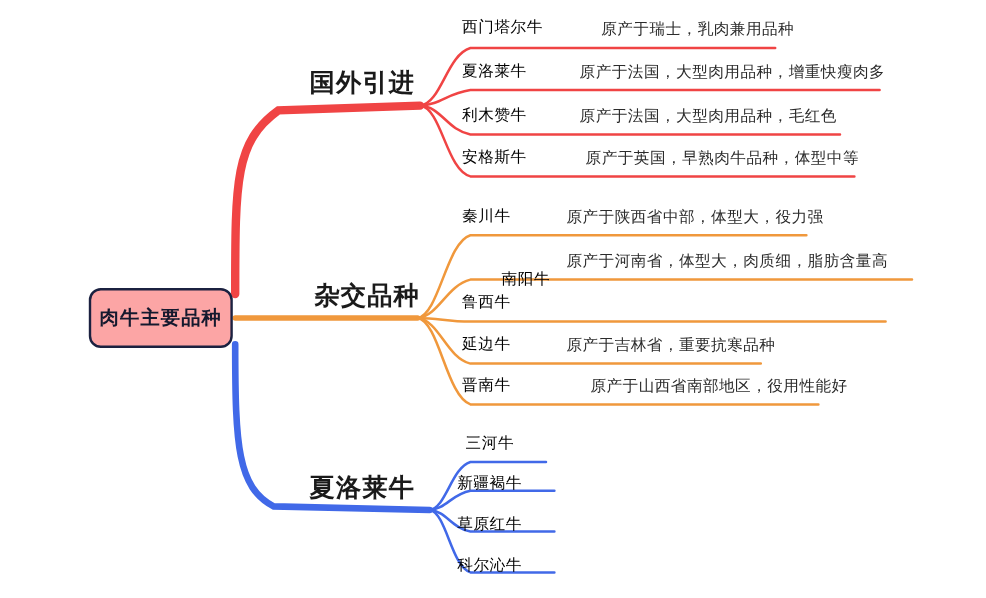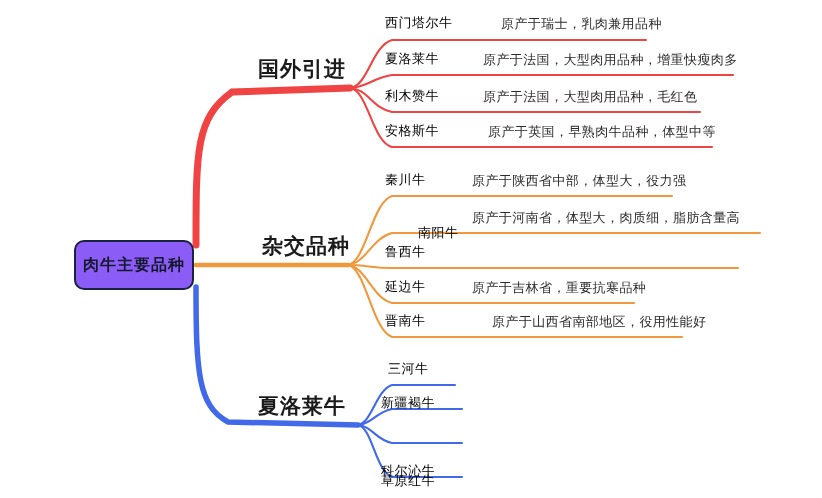--- a/index.html
+++ b/index.html
@@ -11,21 +11,21 @@
     position:relative;
   }
   #map{position:absolute;left:0;top:0;width:822px;height:498px;}
   .mm-svg{position:absolute;left:0;top:0;}
   .lbl{position:absolute;white-space:nowrap;}
 
   .root-box{
     position:absolute;
     border:2.5px solid #1b2140;
     border-radius:10px;
-    background:#8b5cf6;
+    background:#fca5a5;
     display:flex;align-items:center;justify-content:center;
     box-sizing:border-box;
   }
   .root-text{
     font-size:16px;font-weight:bold;color:#15192e;
     letter-spacing:1px;
   }
 
   .branch-title{
     font-size:21px;font-weight:bold;color:#1a1a1a;
@@ -97,16 +97,16 @@
   <div class="lbl item-label" style="left:385px;top:243px;">鲁西牛</div>
 
   <div class="lbl item-label" style="left:385px;top:278px;">延边牛</div>
   <div class="lbl item-desc" style="left:472px;top:279px;">原产于吉林省，重要抗寒品种</div>
 
   <div class="lbl item-label" style="left:385px;top:312px;">晋南牛</div>
   <div class="lbl item-desc" style="left:472px;top:313px;margin-left:20px;">原产于山西省南部地区，役用性能好</div>
 
   <div class="lbl item-label" style="left:388px;top:360px;font-family:Liberation Serif, serif;">三河牛</div>
   <div class="lbl item-label" style="left:381px;top:394px;">新疆褐牛</div>
-  <div class="lbl item-label" style="left:381px;top:428px;margin-top:44px;">草原红牛</div>
+  <div class="lbl item-label" style="left:381px;top:428px;">草原红牛</div>
   <div class="lbl item-label" style="left:381px;top:462px;">科尔沁牛</div>
 
 </div>
 
 </body></html>

